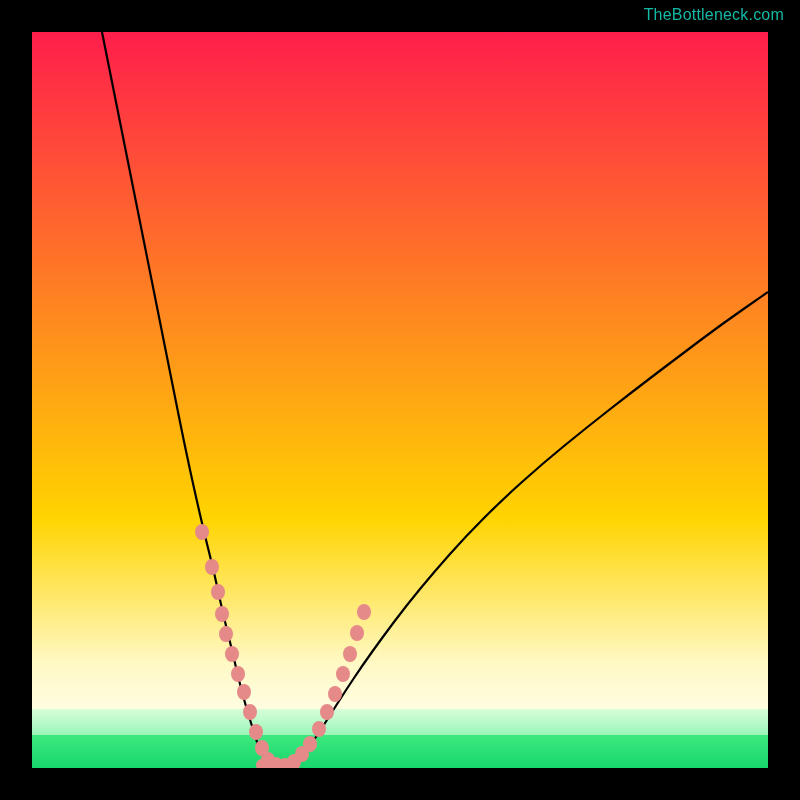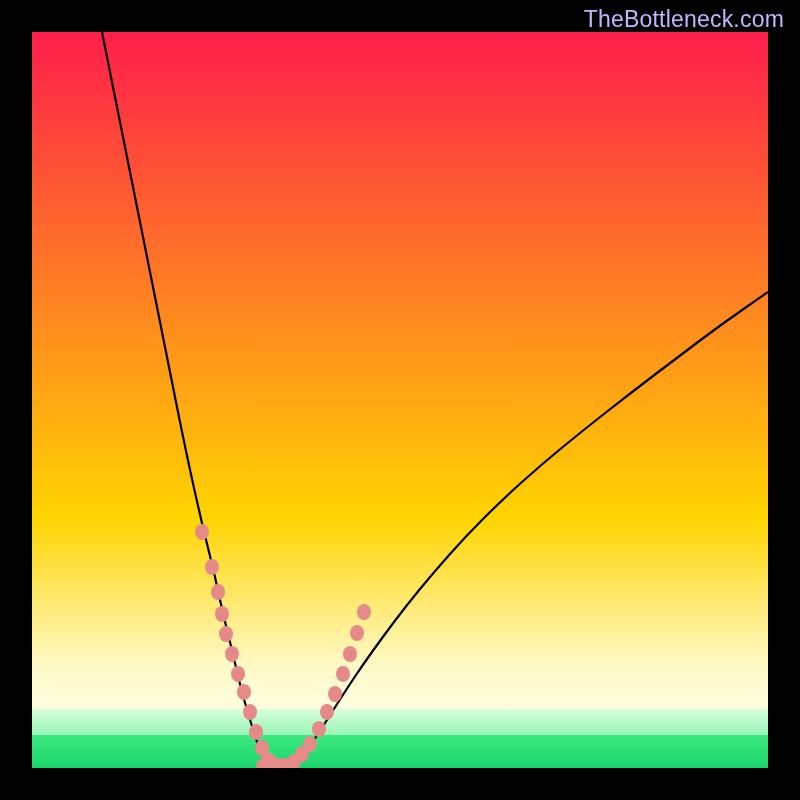--- a/index.html
+++ b/index.html
@@ -20,22 +20,22 @@
   }
   .grad {
     position: absolute;
     left: 0;
     right: 0;
   }
   .watermark {
     position: absolute;
     top: 6px;
     right: 16px;
-    color: #c4b5fd;
-    font-size: 23px;
+    color: #14b8a6;
+    font-size: 16px;
     font-weight: 500;
     letter-spacing: 0.2px;
     z-index: 50;
   }
   svg.curves {
     position: absolute;
     inset: 0;
     z-index: 20;
   }
 </style>

